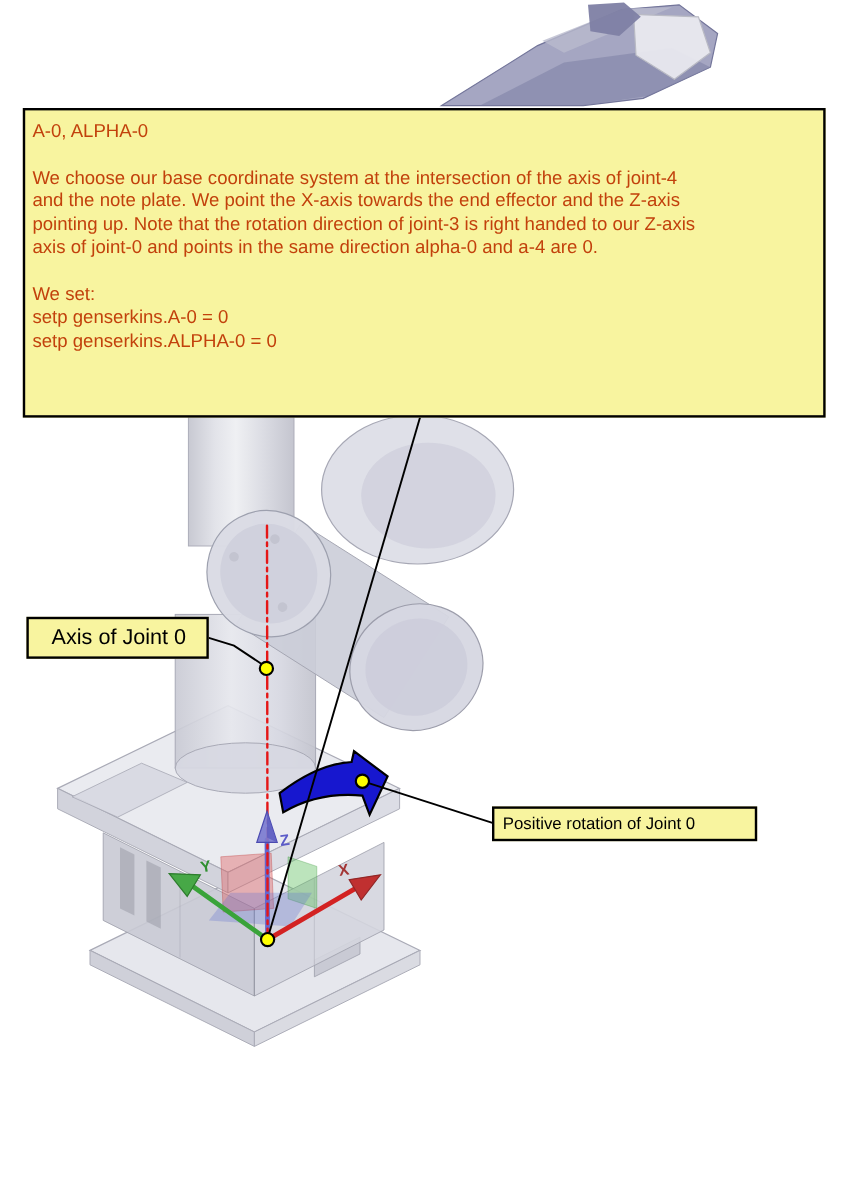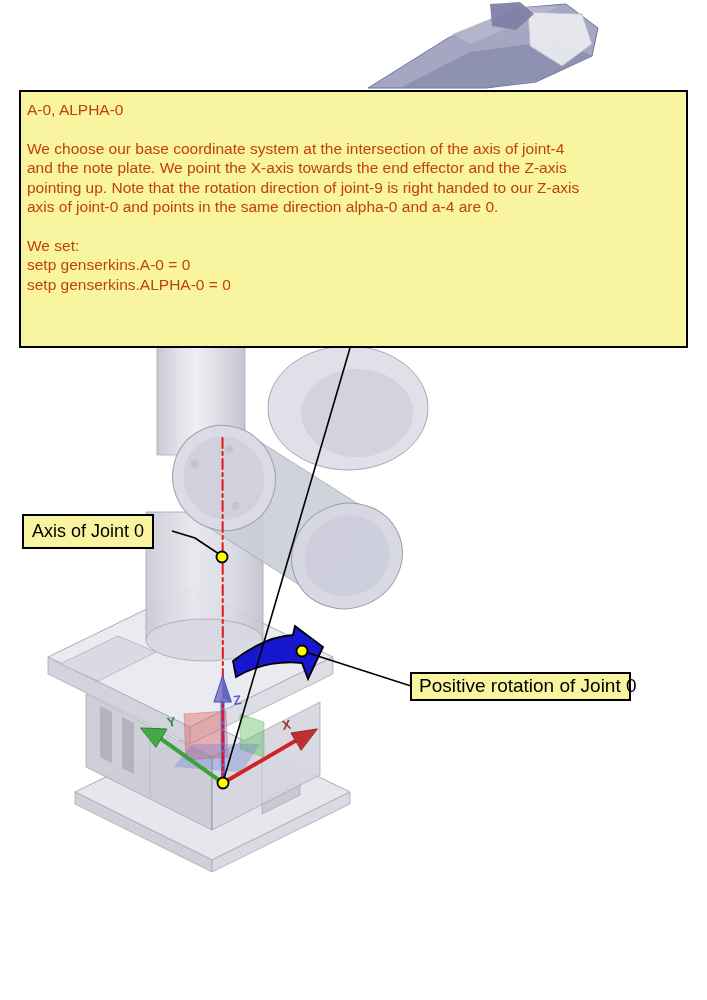--- a/index.html
+++ b/index.html
@@ -5,23 +5,23 @@
   html,body{margin:0;padding:0;background:#ffffff;}
   #stage{position:relative;width:707px;height:1000px;background:#ffffff;overflow:hidden;
          font-family:"Liberation Sans", sans-serif;}
   #scene{position:absolute;left:0;top:0;z-index:1;}
   .callout{position:absolute;z-index:3;background:#f8f49f;border:2px solid #000;color:#000;
            box-sizing:border-box;white-space:nowrap;}
   #note-box{position:absolute;z-index:2;left:19px;top:90px;width:669px;height:258px;
             background:#f8f49f;border:2px solid #000;box-sizing:border-box;
             padding:8px 10px 0 6px;color:#c2410c;}
   .note-line{min-height:19.4px;line-height:19.4px;font-size:15.5px;white-space:nowrap;}
-  #axis-label{left:22px;top:514px;width:132px;height:35px;font-size:18px;line-height:30px;
-              padding-left:8px;}
-  #rotation-label{left:410px;top:672px;width:221px;height:29px;font-size:19px;
+  #axis-label{left:22px;top:514px;width:152px;height:35px;font-size:18px;line-height:30px;
+              padding-left:19px;}
+  #rotation-label{left:410px;top:672px;width:221px;height:29px;font-size:14px;
                   line-height:24px;padding-left:7px;}
   svg text{font-family:"Liberation Sans", sans-serif;font-weight:bold;}
 </style>
 </head>
 <body>
 
 <div id="stage">
 
 <svg id="scene" width="707" height="1000" viewBox="0 0 707 1000">
 
@@ -140,21 +140,21 @@
     <circle cx="302" cy="651" r="5.5" fill="#ffff00" stroke="#000" stroke-width="1.8"></circle>
     <circle cx="223" cy="783" r="5.5" fill="#ffff00" stroke="#000" stroke-width="1.8"></circle>
   </g>
 </svg>
 
 <div id="note-box">
   <div class="note-line">A-0, ALPHA-0</div>
   <div class="note-line"></div>
   <div class="note-line">We choose our base coordinate system at the intersection of the axis of joint-4</div>
   <div class="note-line">and the note plate. We point the X-axis towards the end effector and the Z-axis</div>
-  <div class="note-line">pointing up. Note that the rotation direction of joint-9 is right handed to our Z-axis</div>
+  <div class="note-line">pointing up. Note that the rotation direction of joint-3 is right handed to our Z-axis</div>
   <div class="note-line">axis of joint-0 and points in the same direction alpha-0 and a-4 are 0.</div>
   <div class="note-line"></div>
   <div class="note-line">We set:</div>
   <div class="note-line">setp genserkins.A-0 = 0</div>
   <div class="note-line">setp genserkins.ALPHA-0 = 0</div>
 </div>
 
 <div id="axis-label" class="callout">Axis of Joint 0</div>
 
 <div id="rotation-label" class="callout">Positive rotation of Joint 0</div>

